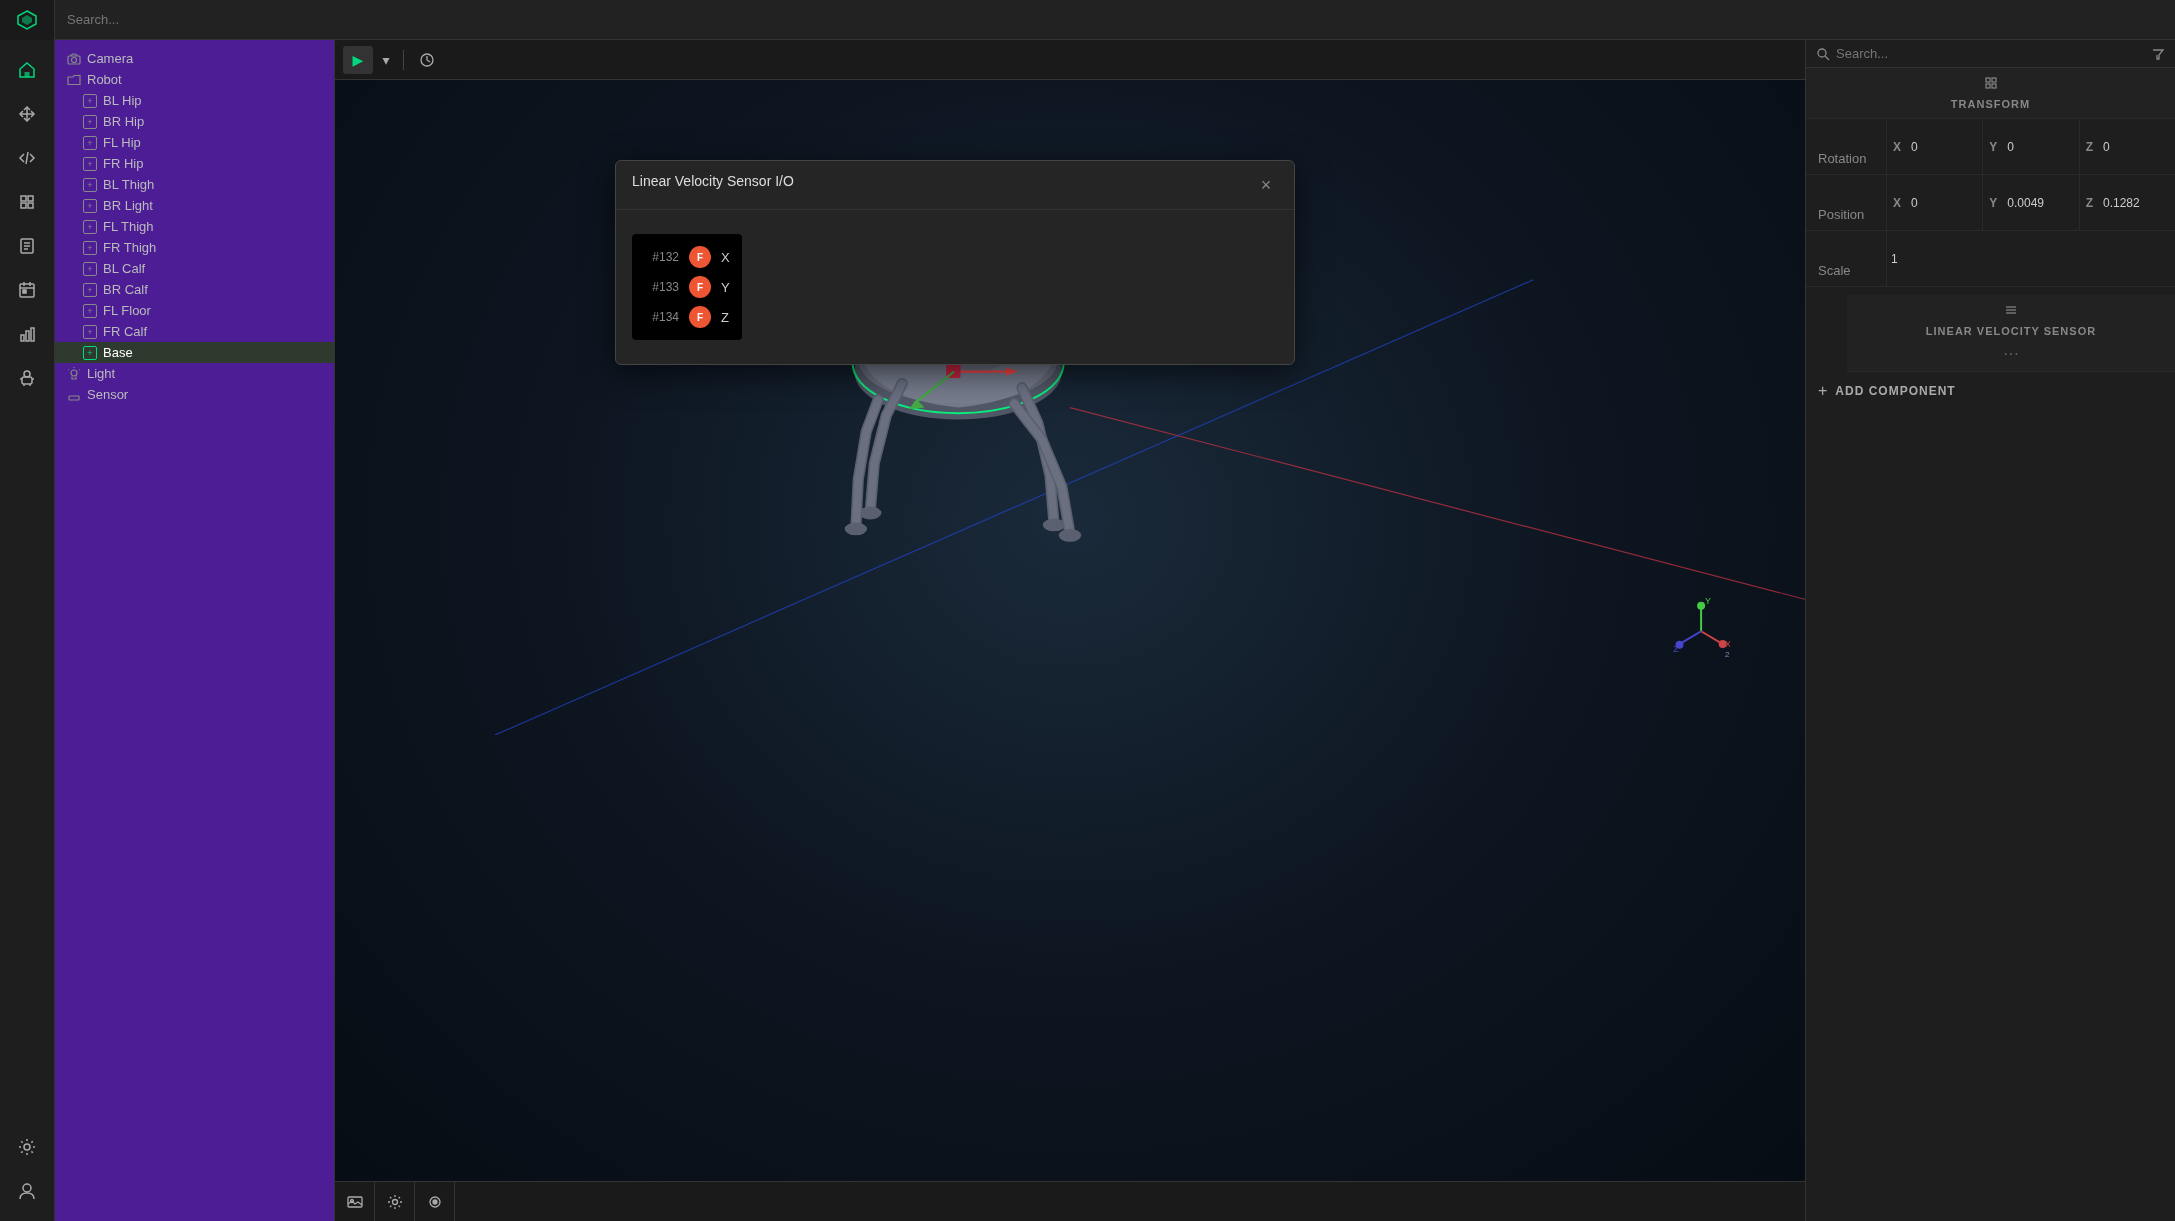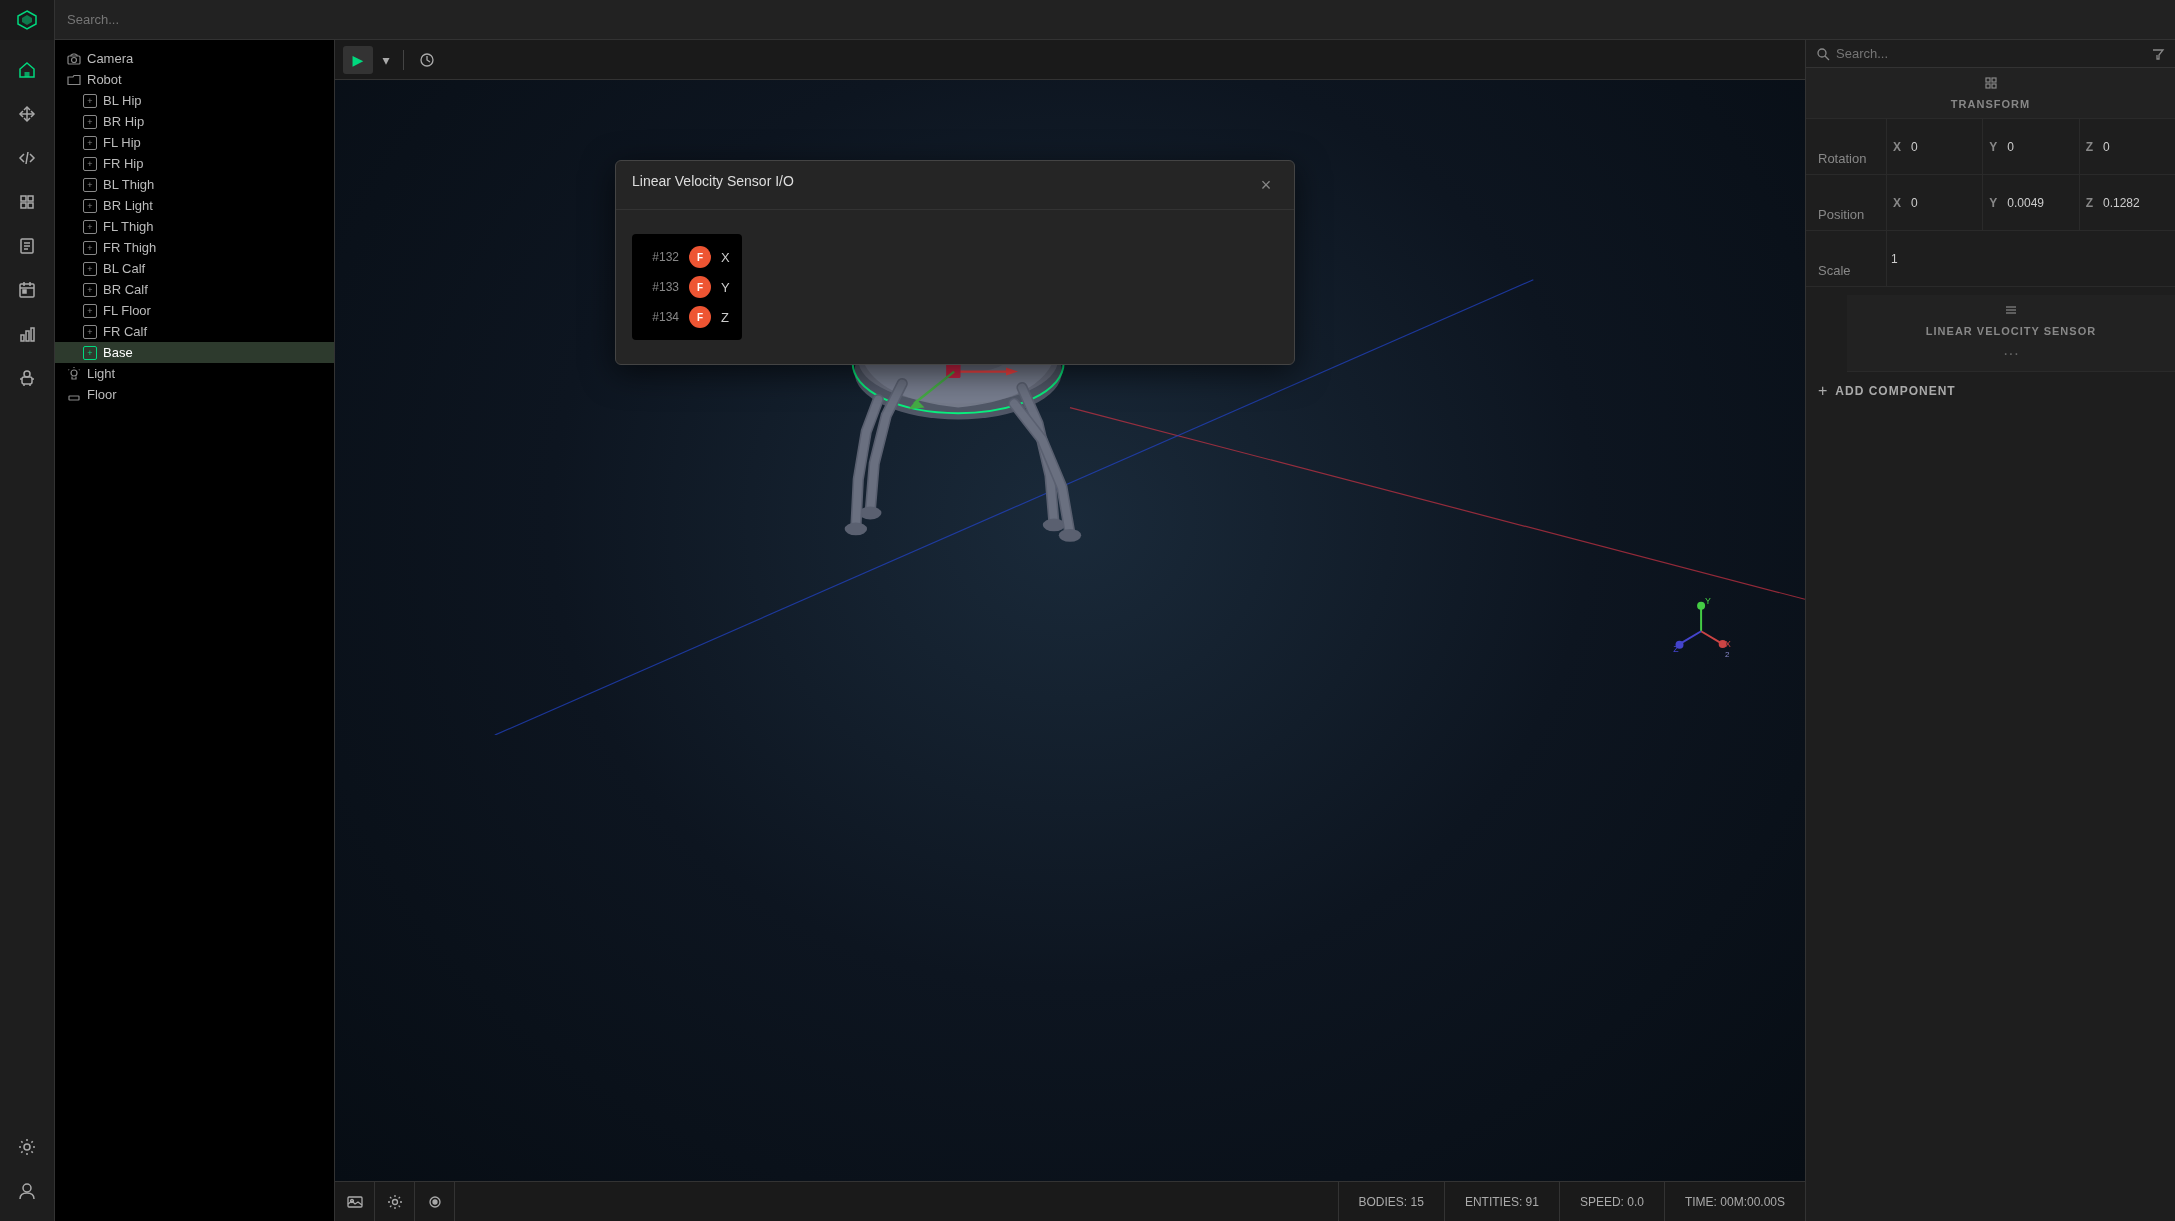--- a/index.html
+++ b/index.html
@@ -84,21 +84,21 @@
       display: flex;
       flex-direction: column;
       align-items: center;
       gap: 4px;
       padding-bottom: 10px;
     }
 
     
     .scene-panel {
       width: 280px;
-      background: #000000;
+      background: #4c1d95;
       border-right: 1px solid #333;
       display: flex;
       flex-direction: column;
       flex-shrink: 0;
       overflow-y: auto;
     }
     .scene-tree {
       padding: 8px 0;
     }
     .tree-item {
@@ -586,21 +586,21 @@
         </span>
         <span>Light</span>
       </div>
 
       <div class="tree-item">
         <span class="tree-icon">
           <svg width="14" height="14" viewBox="0 0 14 14" fill="none" stroke="#888" stroke-width="1.2">
             <rect x="2" y="8" width="10" height="4" rx="0.5"></rect>
           </svg>
         </span>
-        <span>Floor</span>
+        <span>Sensor</span>
       </div>
 
     </div>
   </div>
 
   <div class="viewport">
 
     <div class="viewport-toolbar">
       <button class="vp-btn play">▶</button>
       <button class="vp-btn" style="width:18px;padding:0;">▾</button>
@@ -724,26 +724,20 @@
           <circle cx="8" cy="8" r="2.5"></circle>
           <path d="M8 1v2M8 13v2M1 8h2M13 8h2M3 3l1.4 1.4M11.6 11.6l1.4 1.4M3 13l1.4-1.4M11.6 4.4l1.4-1.4"></path>
         </svg>
       </div>
       <div class="status-btn">
         <svg width="16" height="16" viewBox="0 0 16 16" fill="none" stroke="#aaa" stroke-width="1.3">
           <circle cx="8" cy="8" r="5"></circle>
           <circle cx="8" cy="8" r="2" fill="#aaa"></circle>
         </svg>
       </div>
-      <div class="status-info">
-        <div class="status-item">BODIES: 15</div>
-        <div class="status-item">ENTITIES: 91</div>
-        <div class="status-item">SPEED: 0.0</div>
-        <div class="status-item">TIME: 00M:00.00S</div>
-      </div>
     </div>
   </div>
 
   <div class="right-panel">
 
     <div class="right-search">
       <svg width="14" height="14" viewBox="0 0 14 14" fill="none" stroke="#888" stroke-width="1.3">
         <circle cx="6" cy="6" r="4"></circle>
         <line x1="9" y1="9" x2="13" y2="13"></line>
       </svg>

